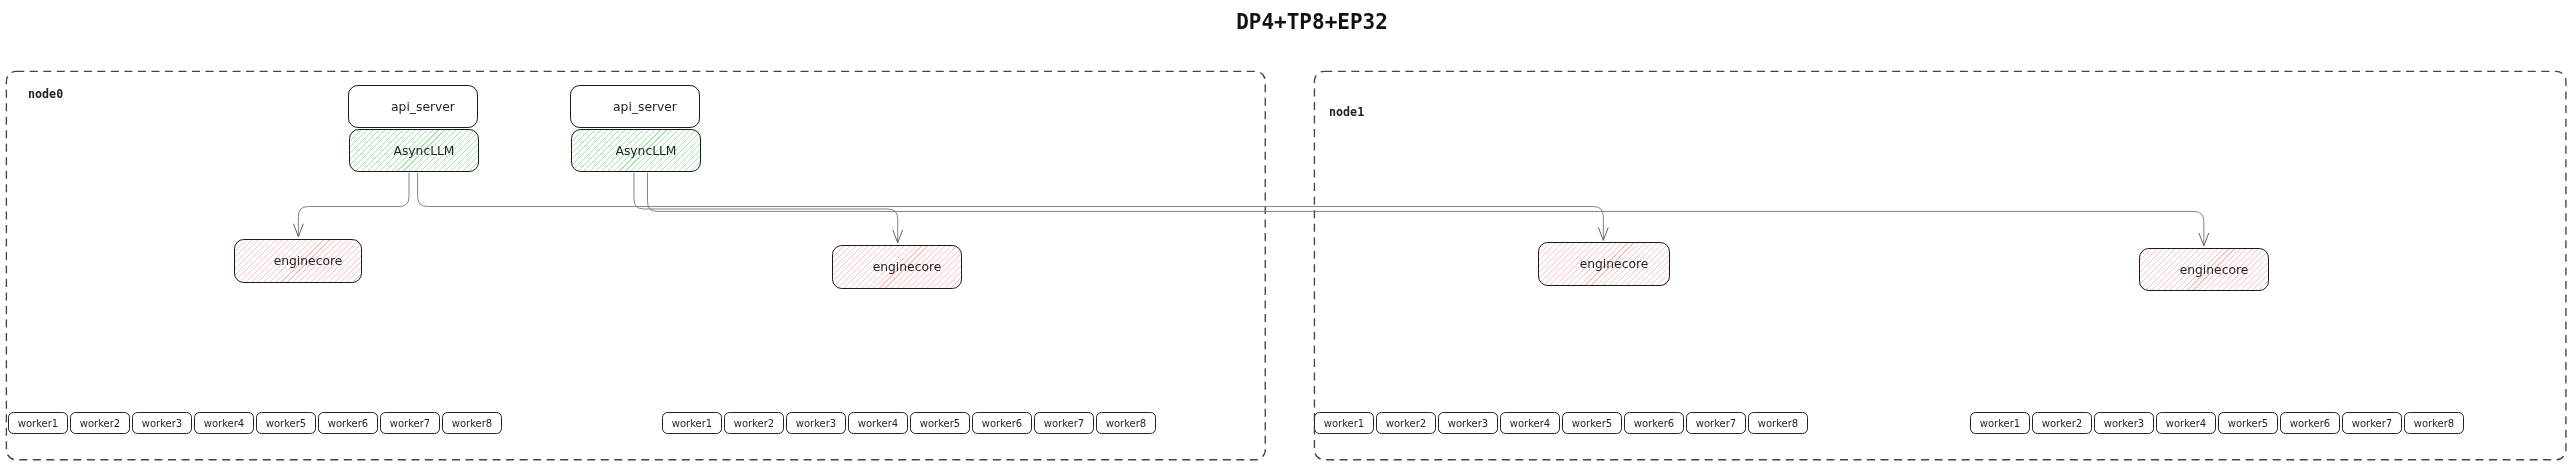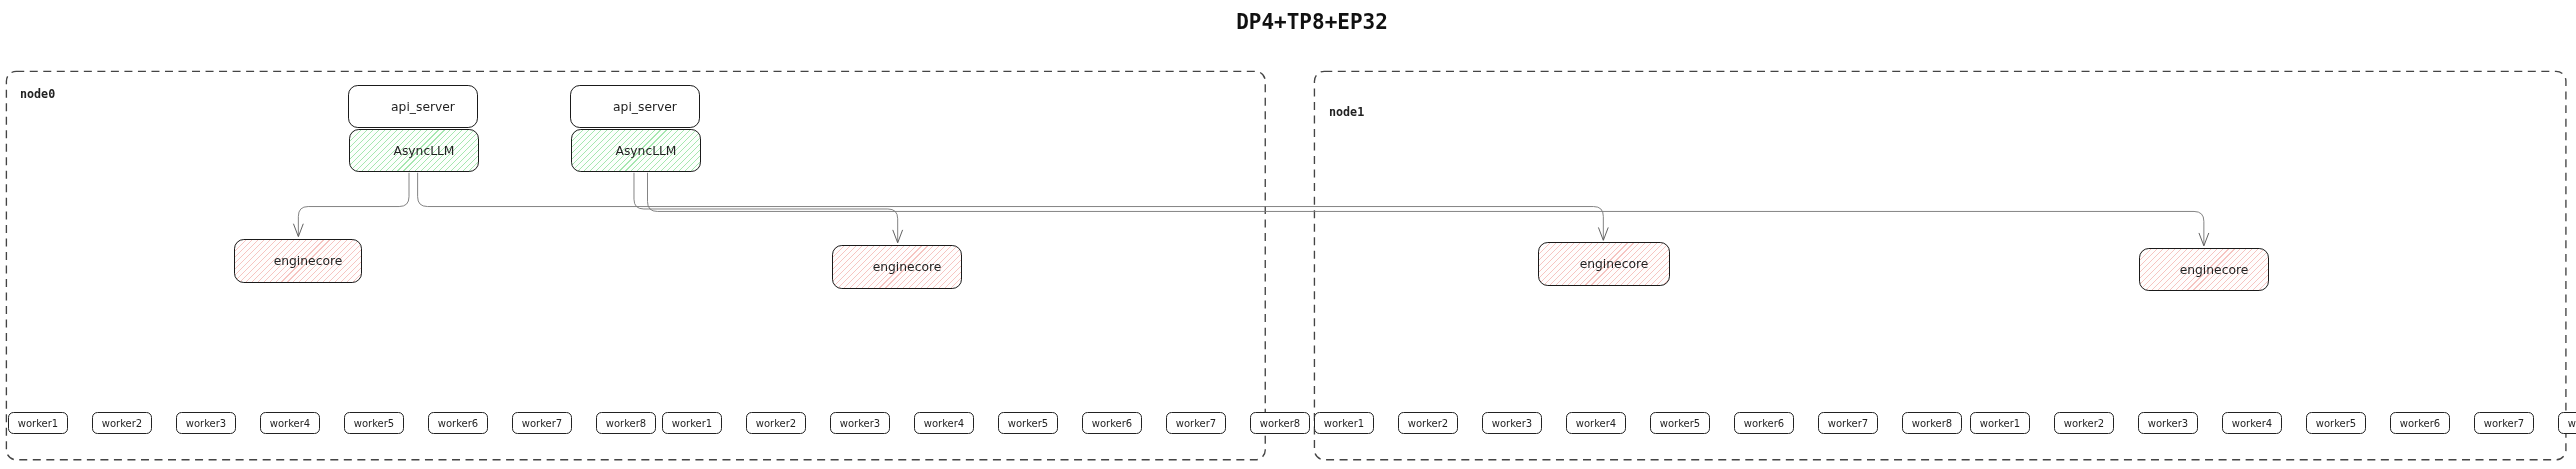--- a/index.html
+++ b/index.html
@@ -25,21 +25,21 @@
   }
   .box.llm{
     background-color:#fcfffc;
     background-image:repeating-linear-gradient(135deg,transparent 0,transparent 3.4px,#a6e7b0 3.4px,#a6e7b0 4.2px);
   }
   .box.ec{
     background-color:#fffdfd;
     background-image:repeating-linear-gradient(135deg,transparent 0,transparent 3.4px,#f6c5c2 3.4px,#f6c5c2 4.2px);
   }
   .worker-row{
-    position:absolute;top:412px;display:flex;gap:24px;
+    position:absolute;top:412px;display:flex;gap:2px;
   }
   .worker{
     box-sizing:border-box;width:60px;height:22px;
     border:1.2px solid #222;border-radius:5.5px;background:#fff;
     display:flex;align-items:center;justify-content:center;
     font-size:10px;white-space:nowrap;
   }
 </style>
 </head>
 <body>
@@ -62,21 +62,21 @@
       <path d="M2599,370 L2607,391 L2615,370" stroke="#555"></path>
 
       <path d="M1030,281 L1030,324 Q1030,340 1046,340 L1443,340 Q1459,340 1459,356 L1459,394"></path>
       <path d="M1451,374 L1459,395 L1467,374" stroke="#555"></path>
 
       <path d="M1052,281 L1052,328 Q1052,344 1068,344 L3568,344 Q3584,344 3584,360 L3584,399"></path>
       <path d="M3576,379 L3584,400 L3592,379" stroke="#555"></path>
     </g>
   </svg>
 
-  <div class="node-label" style="left:20px;top:87px">node0</div>
+  <div class="node-label" style="left:28px;top:87px">node0</div>
   <div class="node-label" style="left:1329px;top:105px">node1</div>
 
   <div class="box" style="left:348px;top:85px;width:130px;height:43px">api_server</div>
   <div class="box llm" style="left:349px;top:129px;width:130px;height:43px">AsyncLLM</div>
 
   <div class="box" style="left:570px;top:85px;width:130px;height:43px">api_server</div>
   <div class="box llm" style="left:571px;top:129px;width:130px;height:43px">AsyncLLM</div>
 
   <div class="box ec" style="left:234px;top:239px;width:128px;height:44px">enginecore</div>
   <div class="box ec" style="left:832px;top:245px;width:130px;height:44px">enginecore</div>

